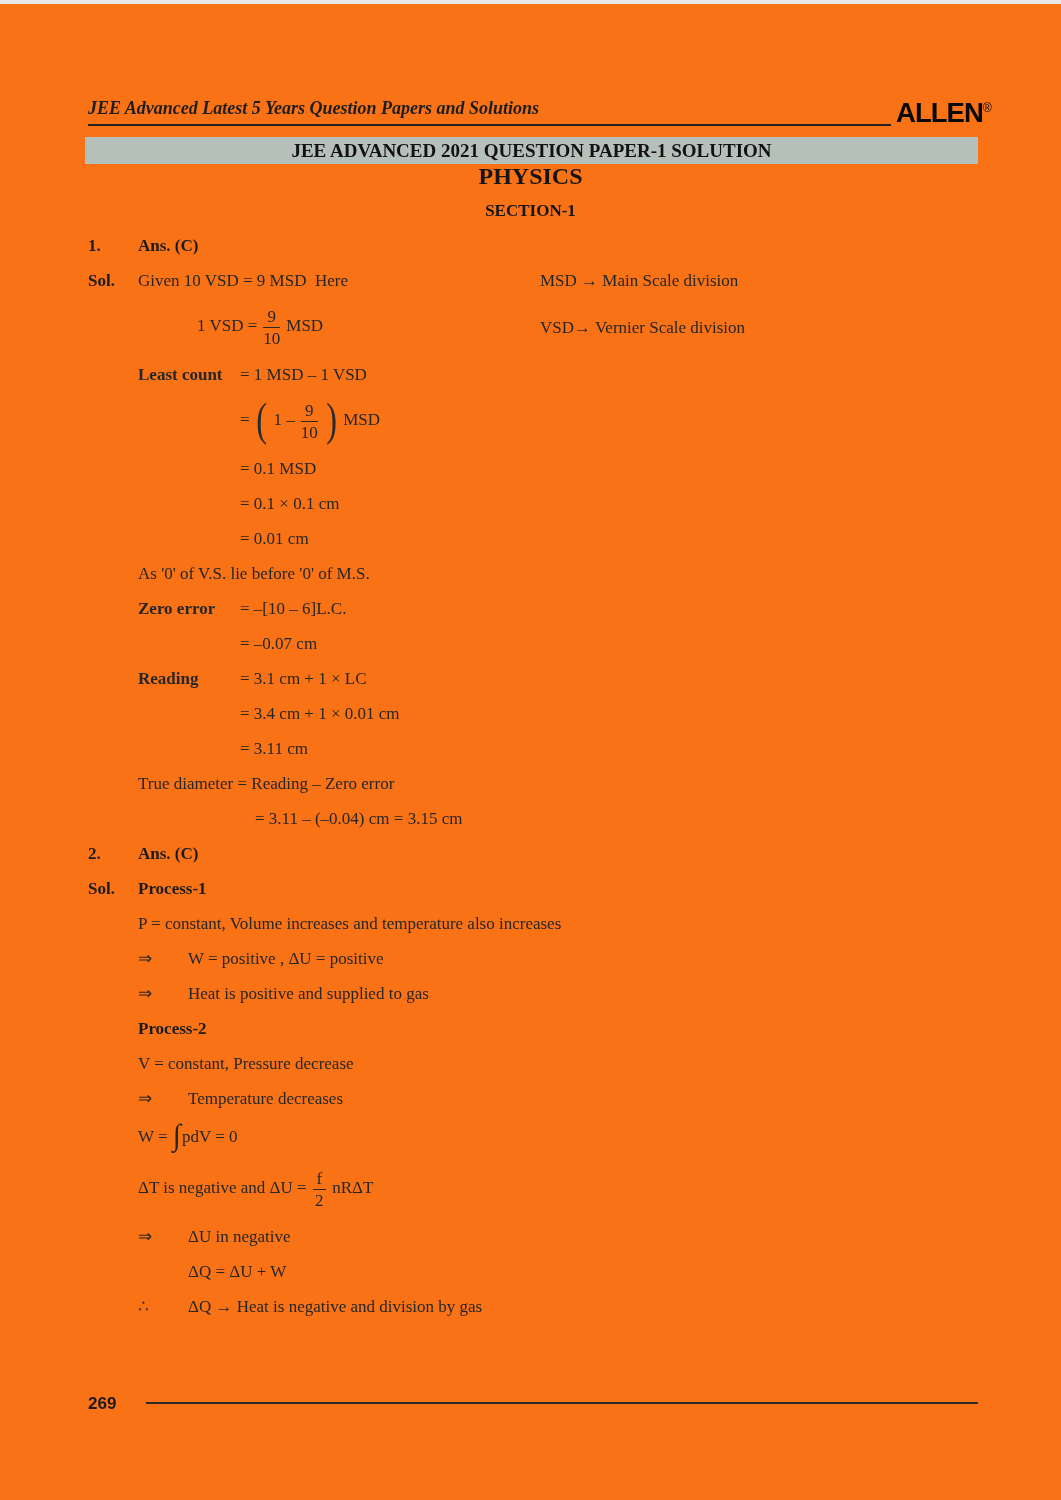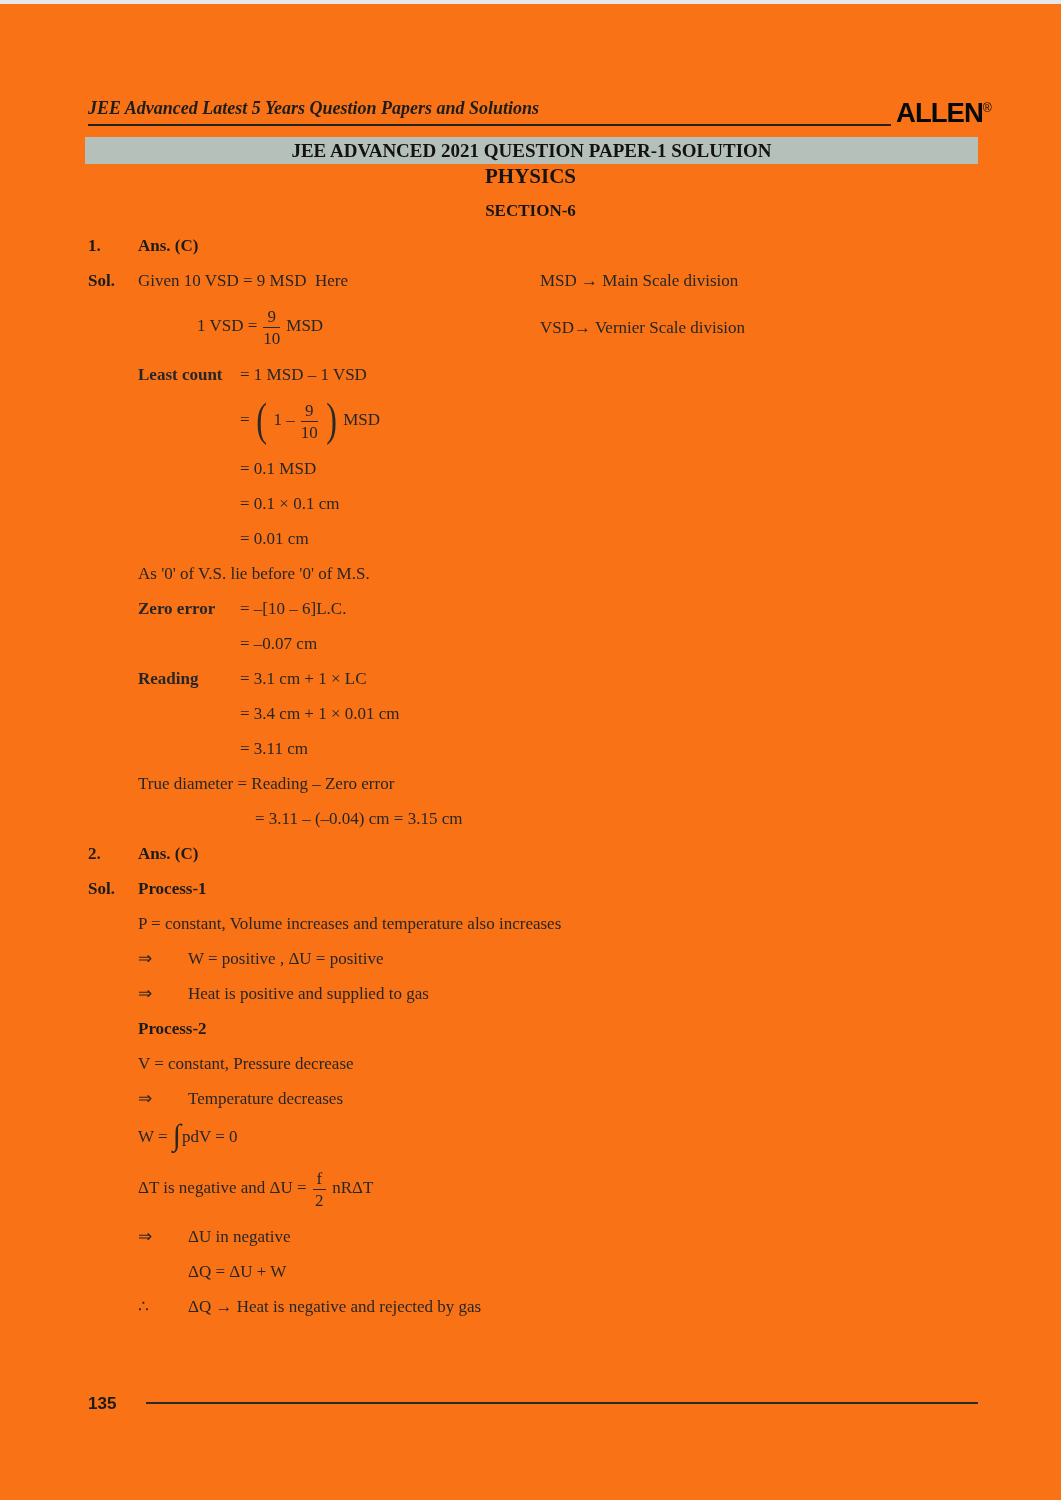--- a/index.html
+++ b/index.html
@@ -37,21 +37,21 @@
 
   
   .banner {
     position:absolute; top:133px; left:85px; width:893px; height:27px;
     background:#b6c0ba;
     display:flex; align-items:center; justify-content:center;
     font-weight:bold; font-size:19px; color:#121212;
   }
   .subject {
     position:absolute; top:162px; left:0; width:100%;
-    text-align:center; font-weight:bold; font-size:21px; color:#151515;
+    text-align:center; font-weight:bold; font-size:24px; color:#151515;
   }
   .section {
     position:absolute; top:196px; left:0; width:100%;
     text-align:center; font-weight:bold; font-size:17px; color:#151515;
   }
 
   
   .content { position:absolute; top:231px; left:88px; width:893px; }
   .row {
     display:grid; grid-template-columns:50px 1fr;
@@ -106,21 +106,21 @@
 <div class="page">
 
   <div class="book-title">JEE Advanced Latest 5 Years Question Papers and Solutions</div>
   <div class="logo"><span>ALLEN</span><sup>®</sup></div>
   <div class="header-rule"></div>
 
   <div class="banner">
     <span>JEE ADVANCED 2021 QUESTION PAPER-1 SOLUTION</span>
   </div>
   <div class="subject">PHYSICS</div>
-  <div class="section">SECTION-6</div>
+  <div class="section">SECTION-1</div>
 
   <main class="content">
 
     <div class="row">
       <span class="qnum">1.</span>
       <span class="bold">Ans. (C)</span>
     </div>
 
     <div class="row cols">
       <span class="qnum">Sol.</span>
@@ -254,23 +254,23 @@
       <span><span class="arrow">⇒</span><span>ΔU in negative</span></span>
     </div>
 
     <div class="row">
       <span></span>
       <span><span class="arrow"></span><span>ΔQ = ΔU + W</span></span>
     </div>
 
     <div class="row">
       <span></span>
-      <span><span class="arrow">∴</span><span>ΔQ → Heat is negative and rejected by gas</span></span>
+      <span><span class="arrow">∴</span><span>ΔQ → Heat is negative and division by gas</span></span>
     </div>
 
   </main>
 
   <div class="footer">
-    <span class="pageno">135</span>
+    <span class="pageno">269</span>
     <span class="footer-rule"></span>
   </div>
 
 </div>
 
 </body></html>

